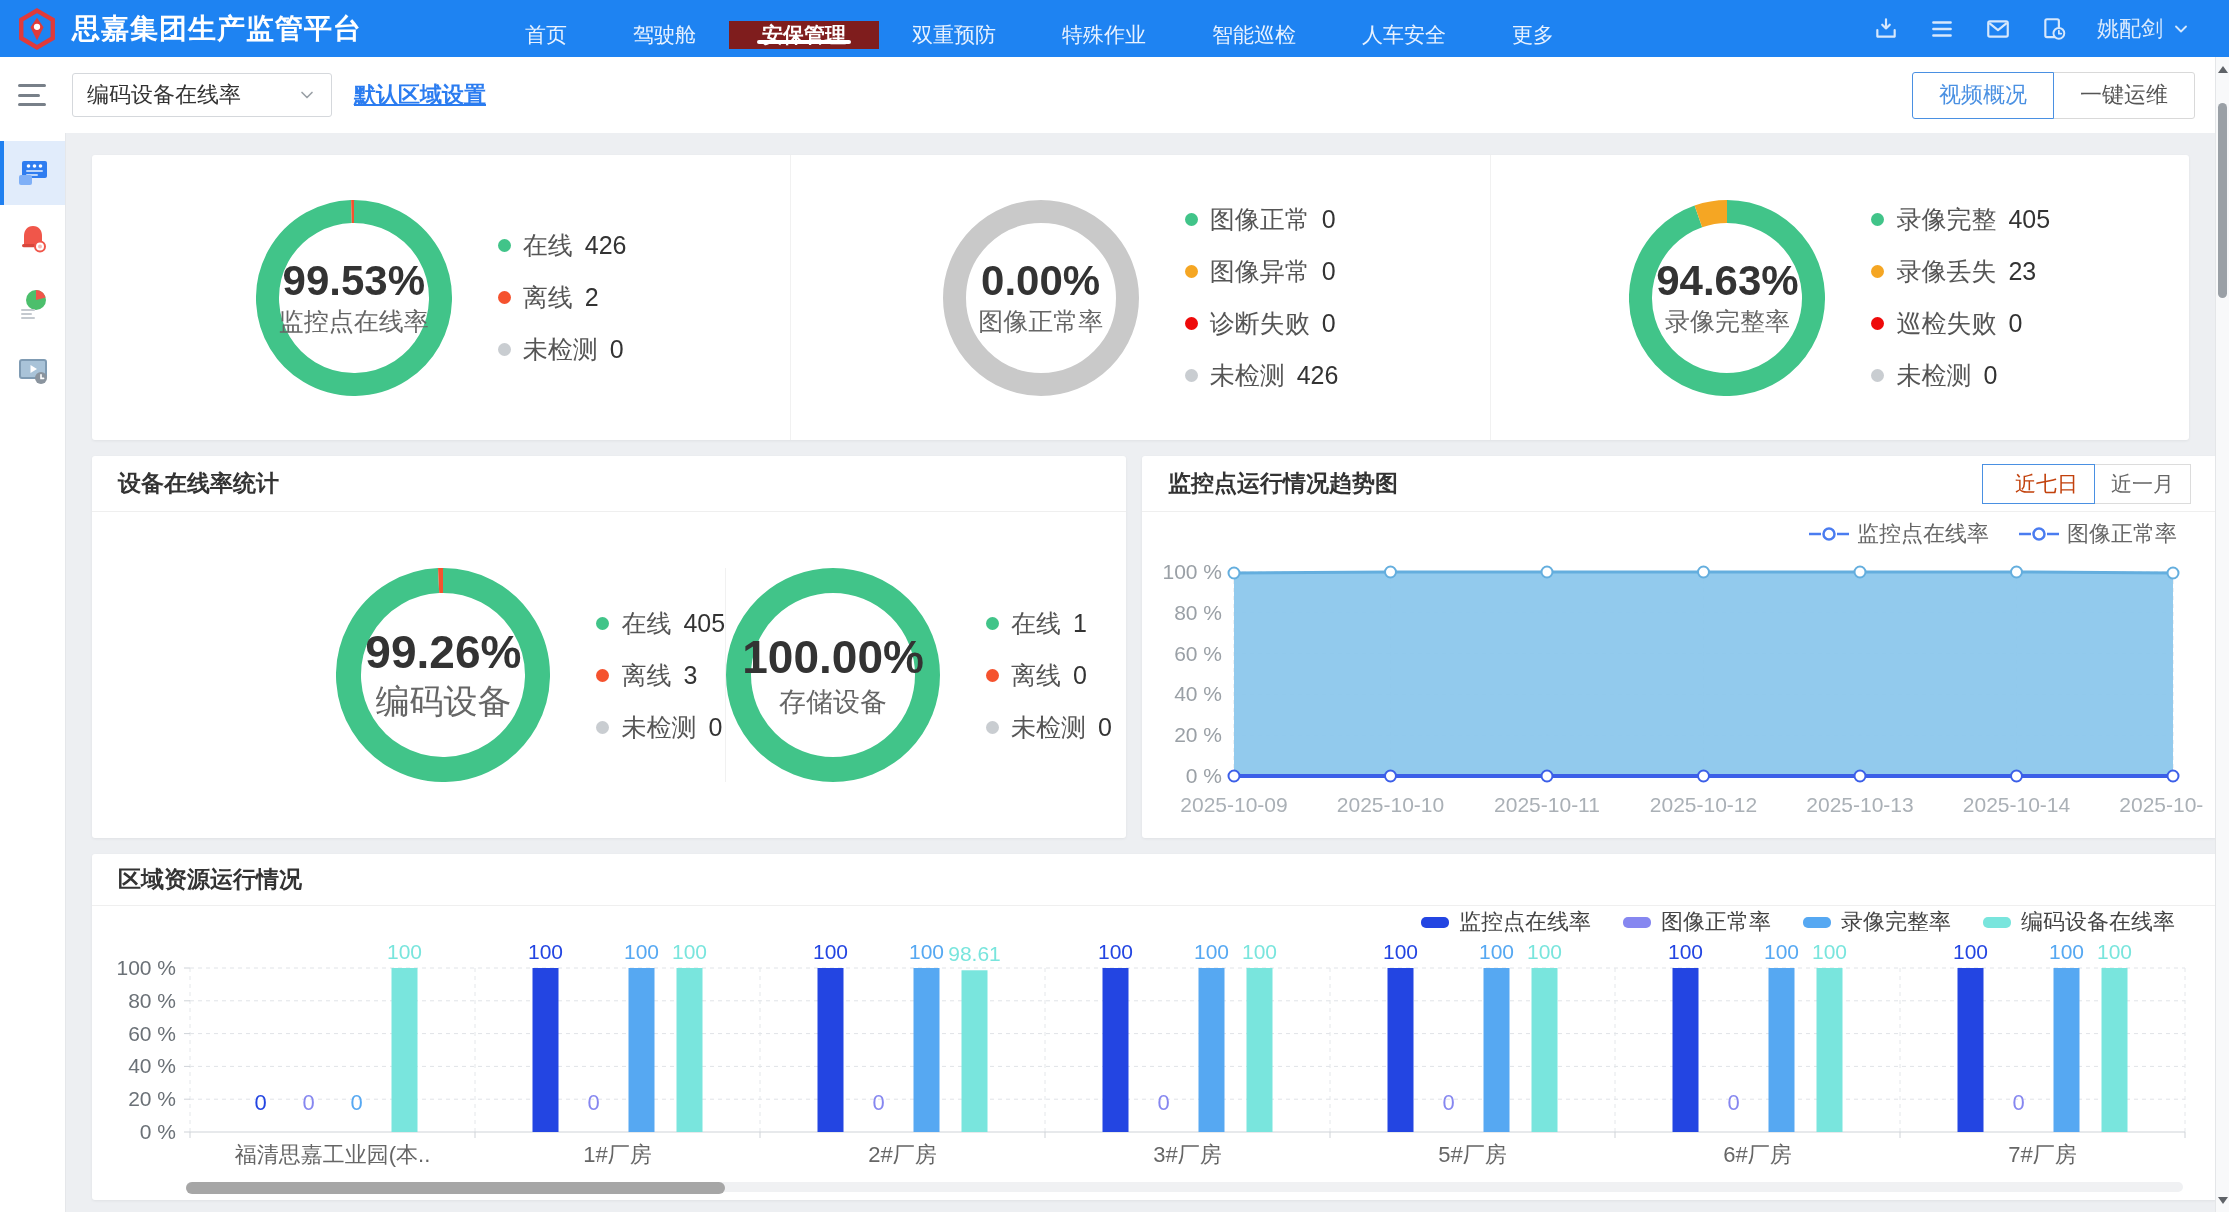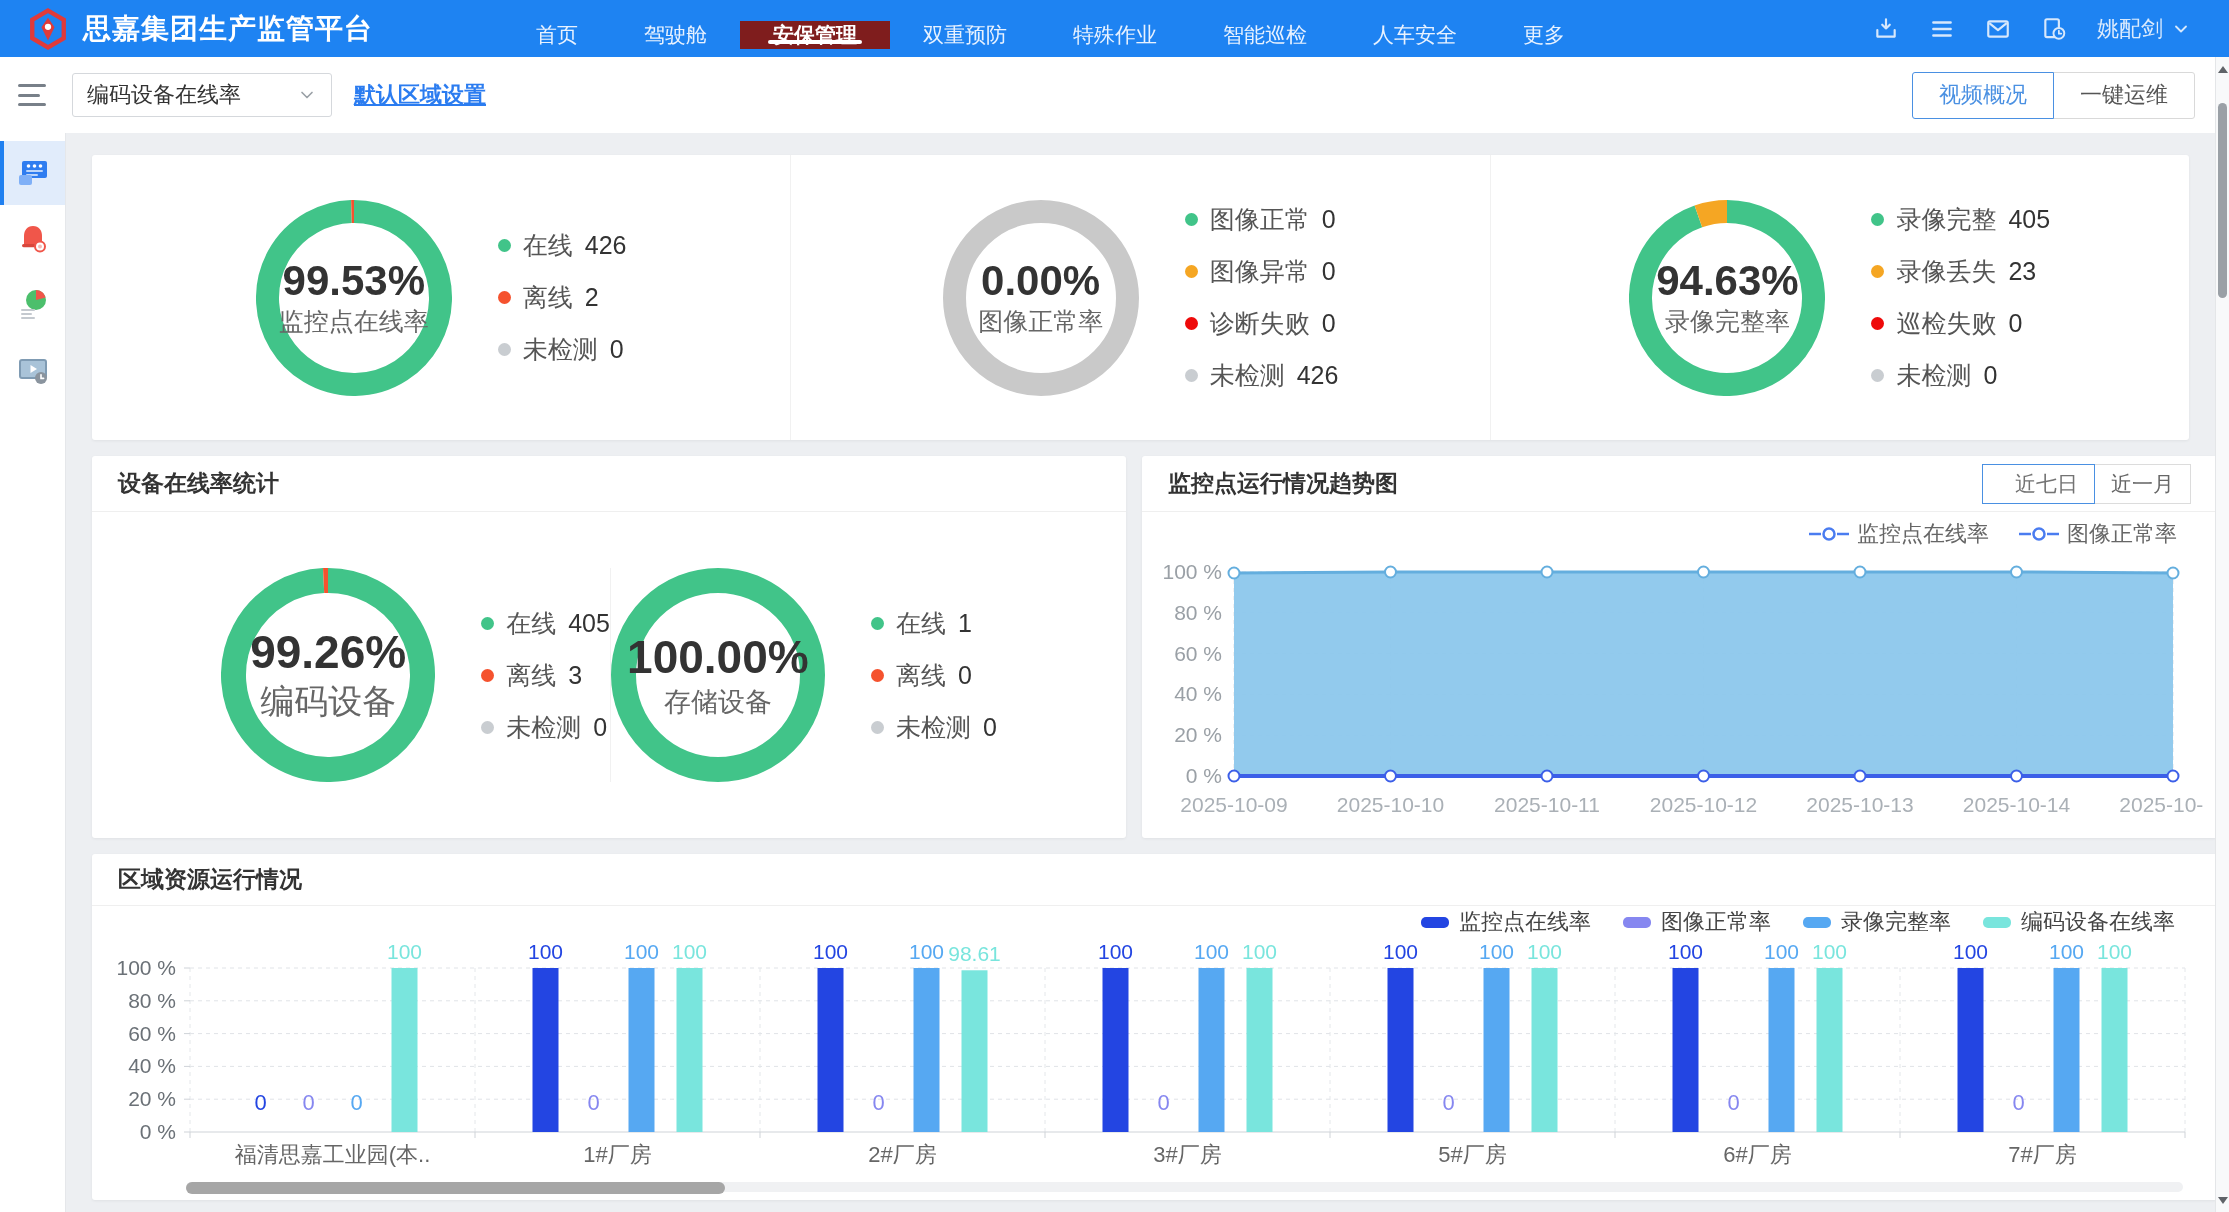--- a/index.html
+++ b/index.html
@@ -1,21 +1,21 @@
 <!DOCTYPE html>
 <html><head>
 <meta charset="utf-8">
 <style>
   *{margin:0;padding:0;box-sizing:border-box;}
   html,body{width:2229px;height:1212px;}
   body{font-family:"Liberation Sans","DejaVu Sans",sans-serif;background:#e9ebee;position:relative;overflow:hidden;color:#333;}
 
   
   .topbar{position:absolute;top:0;left:0;width:2229px;height:57px;background:#1e83f2;display:flex;align-items:center;color:#fff;z-index:6;}
-  .brand{display:flex;align-items:center;gap:14px;padding:0 10px 0 27px;flex:none;}
+  .brand{display:flex;align-items:center;gap:14px;padding:0 10px 0 16px;flex:none;}
   .logo{width:42px;height:42px;}
   .brand-name{font-size:28px;font-weight:bold;letter-spacing:1px;white-space:nowrap;}
   .main-nav{flex:1;display:flex;align-items:flex-end;height:41px;margin-left:120px;}
   .nav-item{position:relative;display:flex;align-items:center;padding:0 33px;font-size:21px;color:#e8f2ff;cursor:pointer;white-space:nowrap;}
   .nav-item.active{background:#7f1d1d;color:#fff;font-weight:bold;}
   .nav-item.active::after{content:"";position:absolute;left:28px;right:28px;bottom:5px;height:4px;background:#fff;border-radius:2px;}
   .top-actions{display:flex;align-items:center;gap:30px;padding-right:38px;flex:none;}
   .top-icon{width:26px;height:26px;display:block;cursor:pointer;}
   .user{display:flex;align-items:center;gap:8px;font-size:22px;color:#dcebfd;cursor:pointer;}
 
@@ -55,26 +55,26 @@
   .dlegend{display:flex;flex-direction:column;gap:19px;}
   .dlegend-row{display:flex;align-items:center;font-size:25px;}
   .dot{width:13px;height:13px;border-radius:50%;margin-right:12px;flex:none;}
   .dl-label{color:#555;}
   .dl-value{color:#333;margin-left:12px;}
 
   .row2{height:382px;margin-top:16px;}
   .card-device{width:1034px;display:flex;flex-direction:column;flex:none;}
   .card-header{height:56px;display:flex;align-items:center;justify-content:space-between;padding:0 26px;border-bottom:1px solid #efefef;flex:none;}
   .card-header h2{font-size:23px;color:#333;font-weight:bold;}
-  .device-body{flex:1;display:flex;align-items:center;justify-content:center;padding:0 14px;}
+  .device-body{flex:1;display:flex;align-items:center;justify-content:flex-end;padding:0 14px;}
   .device-body .donut-slot{flex:none;}
   .card-trend{flex:1;display:flex;flex-direction:column;}
   .range-toggle{display:flex;}
   .range-btn{height:40px;padding:0 16px;font-size:21px;background:#fff;border:1px solid #dcdcdc;color:#666;cursor:pointer;font-family:inherit;}
-  .range-btn.active{border-color:#4a90e2;color:#737373;position:relative;z-index:1;padding-left:32px;}
+  .range-btn.active{border-color:#4a90e2;color:#c2410c;position:relative;z-index:1;padding-left:32px;}
   .range-btn + .range-btn{margin-left:-1px;}
   .trend-legend{display:flex;justify-content:flex-end;align-items:center;gap:30px;height:44px;padding-right:40px;font-size:22px;color:#666;flex:none;}
   .tlegend-item{display:flex;align-items:center;gap:8px;}
   .trend-chart{height:282px;padding:0 14px;}
 
   .row3{margin-top:16px;height:346px;}
   .card-region{flex:1;display:flex;flex-direction:column;}
   .card-region .card-header{height:52px;}
   .bar-legend{display:flex;justify-content:flex-end;align-items:center;gap:32px;height:32px;padding-right:42px;font-size:22px;color:#444;flex:none;}
   .blegend-item{display:flex;align-items:center;gap:10px;}

